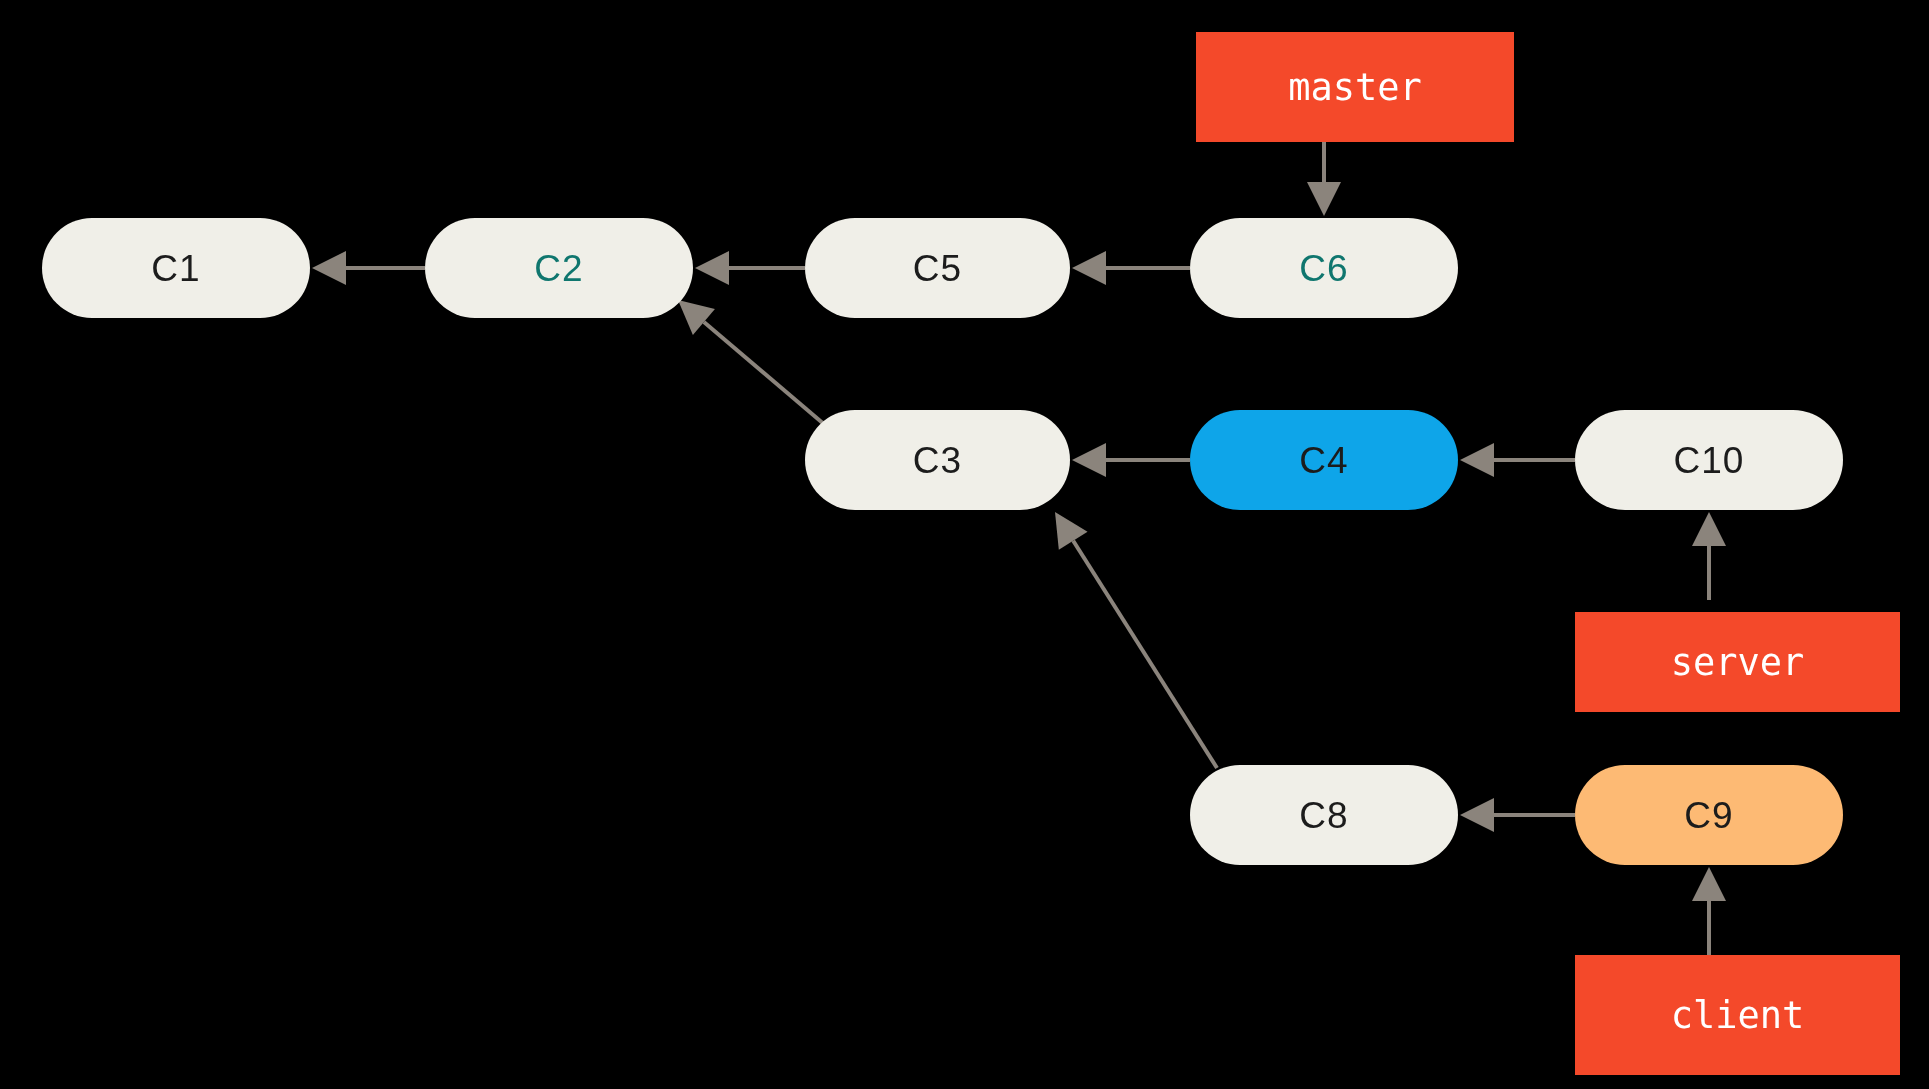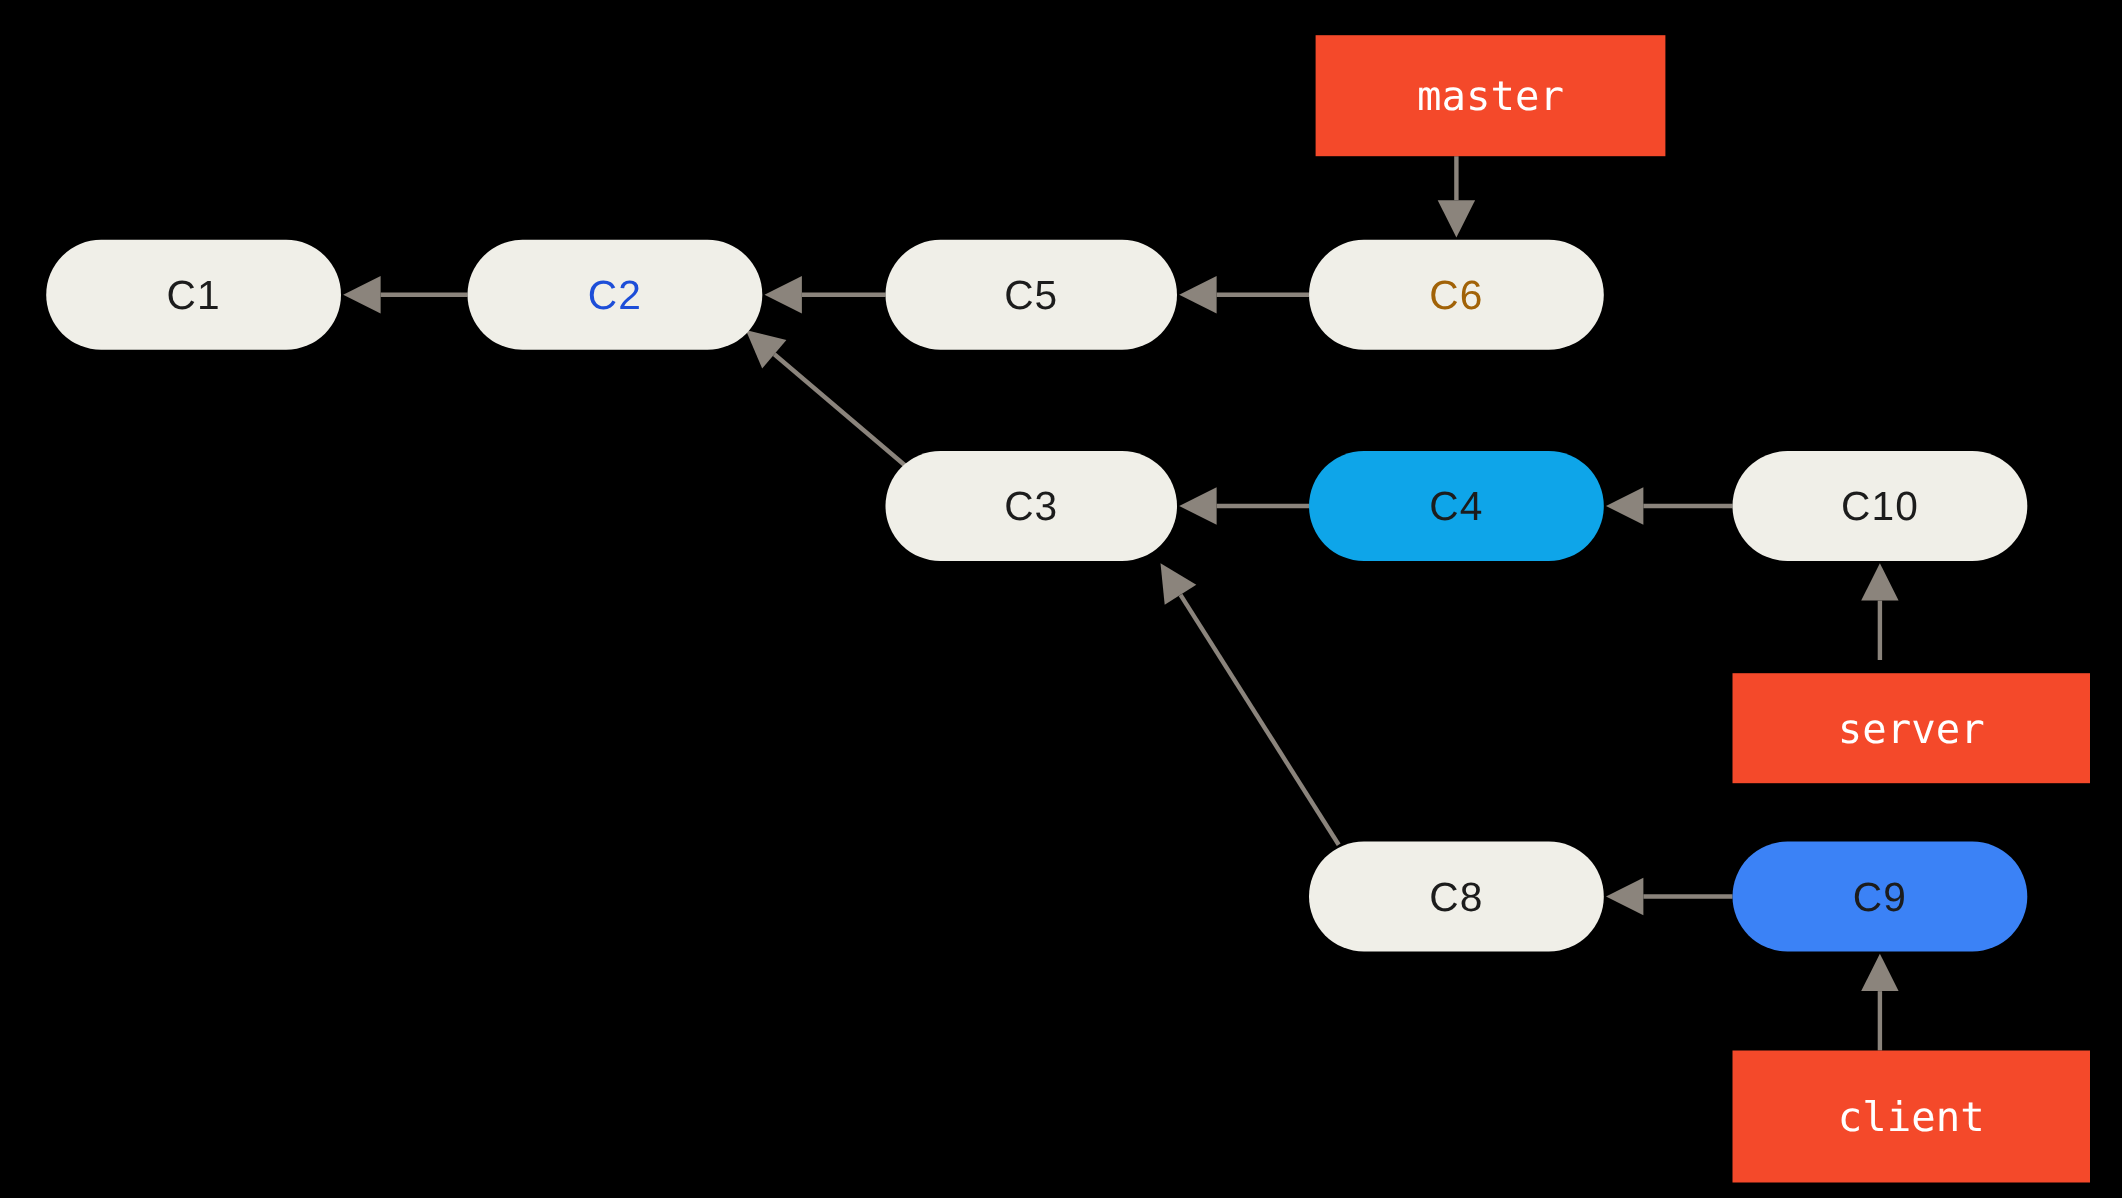--- a/index.html
+++ b/index.html
@@ -109,41 +109,41 @@
         <line x1="1709" y1="955" x2="1709" y2="901" stroke="#8B847C" stroke-width="4"></line>
         <polygon points="1709,867 1726,901 1692,901" fill="#8B847C"></polygon>
       </g>
     </svg>
 
   <div id="nodes-layer">
       <div class="commit-node" style="left: 42px; top: 218px; width: 268px; height: 100px; background: rgb(240, 239, 232); border-radius: 50px;">
         <span class="commit-label" style="color: rgb(28, 28, 28);">C1</span>
       </div>
       <div class="commit-node" style="left: 425px; top: 218px; width: 268px; height: 100px; background: rgb(240, 239, 232); border-radius: 50px;">
-        <span class="commit-label" style="color: #1d4ed8;">C2</span>
+        <span class="commit-label" style="color: #0f766e;">C2</span>
       </div>
       <div class="commit-node" style="left: 805px; top: 218px; width: 265px; height: 100px; background: rgb(240, 239, 232); border-radius: 50px;">
         <span class="commit-label" style="color: rgb(28, 28, 28);">C5</span>
       </div>
       <div class="commit-node" style="left: 1190px; top: 218px; width: 268px; height: 100px; background: rgb(240, 239, 232); border-radius: 50px;">
-        <span class="commit-label" style="color: #a16207;">C6</span>
+        <span class="commit-label" style="color: #0f766e;">C6</span>
       </div>
       <div class="commit-node" style="left: 805px; top: 410px; width: 265px; height: 100px; background: rgb(240, 239, 232); border-radius: 50px;">
         <span class="commit-label" style="color: rgb(28, 28, 28);">C3</span>
       </div>
       <div class="commit-node" style="left: 1190px; top: 410px; width: 268px; height: 100px; background: #0ea5e9; border-radius: 50px;">
         <span class="commit-label" style="color: rgb(28, 28, 28);">C4</span>
       </div>
       <div class="commit-node" style="left: 1575px; top: 410px; width: 268px; height: 100px; background: rgb(240, 239, 232); border-radius: 50px; align-items: center;">
         <span class="commit-label" style="color: rgb(28, 28, 28);">C10</span>
       </div>
       <div class="commit-node" style="left: 1190px; top: 765px; width: 268px; height: 100px; background: rgb(240, 239, 232); border-radius: 50px;">
         <span class="commit-label" style="color: rgb(28, 28, 28);">C8</span>
       </div>
-      <div class="commit-node" style="left: 1575px; top: 765px; width: 268px; height: 100px; background: #3b82f6; border-radius: 50px;">
+      <div class="commit-node" style="left: 1575px; top: 765px; width: 268px; height: 100px; background: #fdba74; border-radius: 50px;">
         <span class="commit-label" style="color: rgb(28, 28, 28);">C9</span>
       </div>
     </div>
   <div id="labels-layer">
       <div class="branch-label" style="left: 1196px; top: 32px; width: 318px; height: 110px; background: rgb(244, 73, 42);">
         <span class="branch-label-text" style="color: rgb(255, 255, 255);">master</span>
       </div>
       <div class="branch-label" style="left: 1575px; top: 600px; width: 325px; height: 100px; background: rgb(244, 73, 42); margin-top: 12px;">
         <span class="branch-label-text" style="color: rgb(255, 255, 255);">server</span>
       </div>

